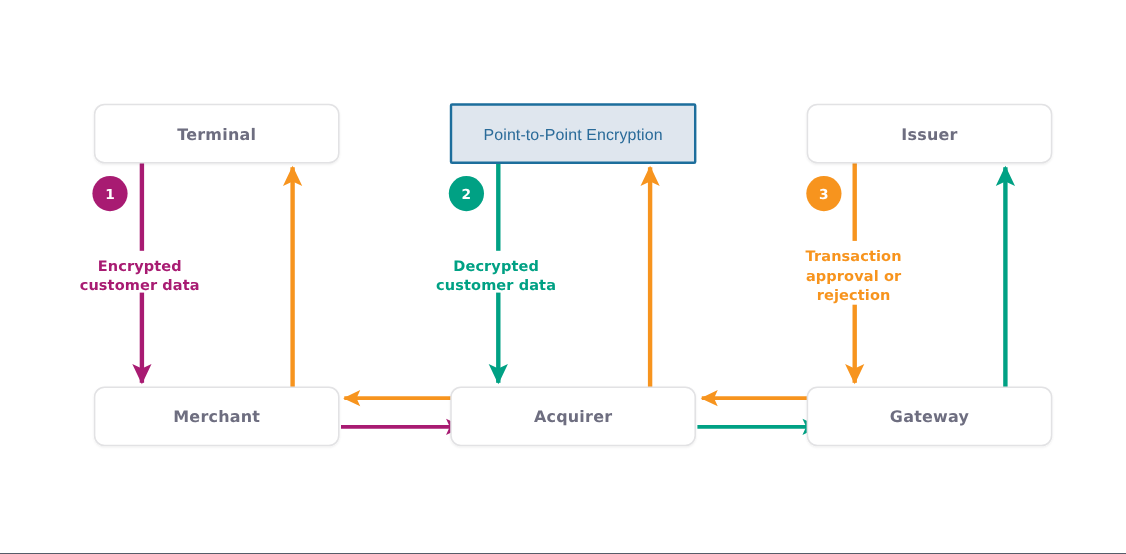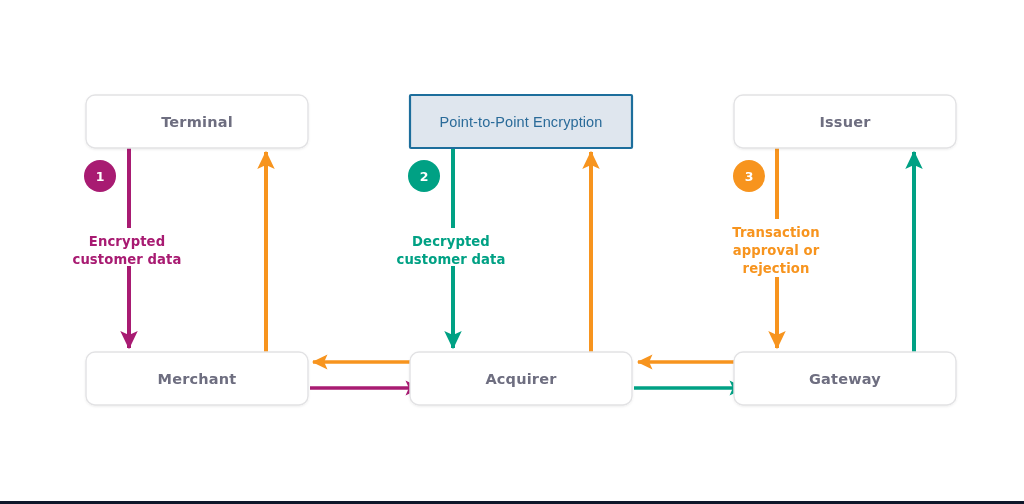--- a/index.html
+++ b/index.html
@@ -13,21 +13,21 @@
     background: #ffffff;
     font-family: "DejaVu Sans", sans-serif;
     overflow: hidden;
   }
   #diagram-root {
     position: relative;
     width: 1024px;
     height: 504px;
     background: #ffffff;
     box-sizing: border-box;
-    border-bottom: 3px solid #0f172a;
+    border-bottom: 1px solid #0f172a;
   }
   svg#flow-svg {
     position: absolute;
     left: 0;
     top: 0;
     width: 1024px;
     height: 504px;
     display: block;
   }
   .node-box-label {

